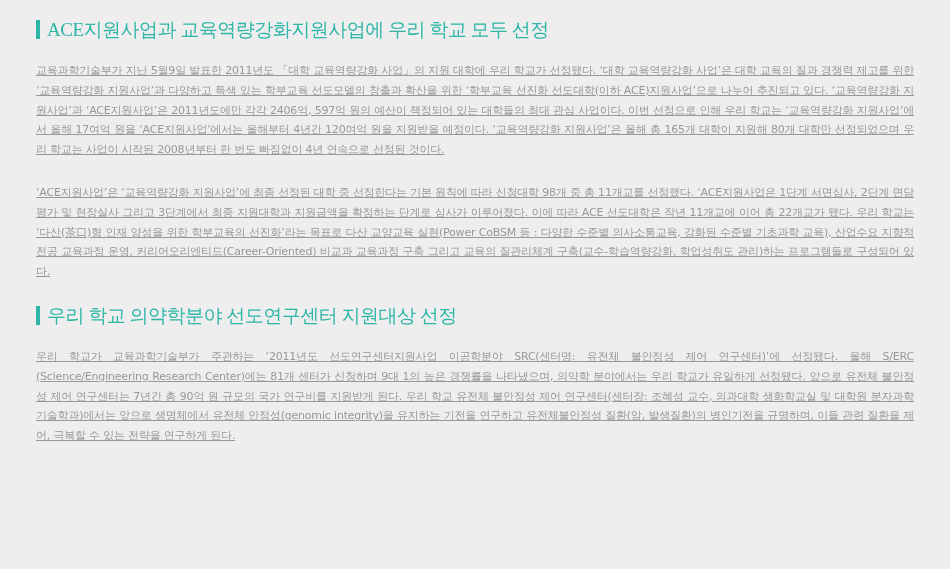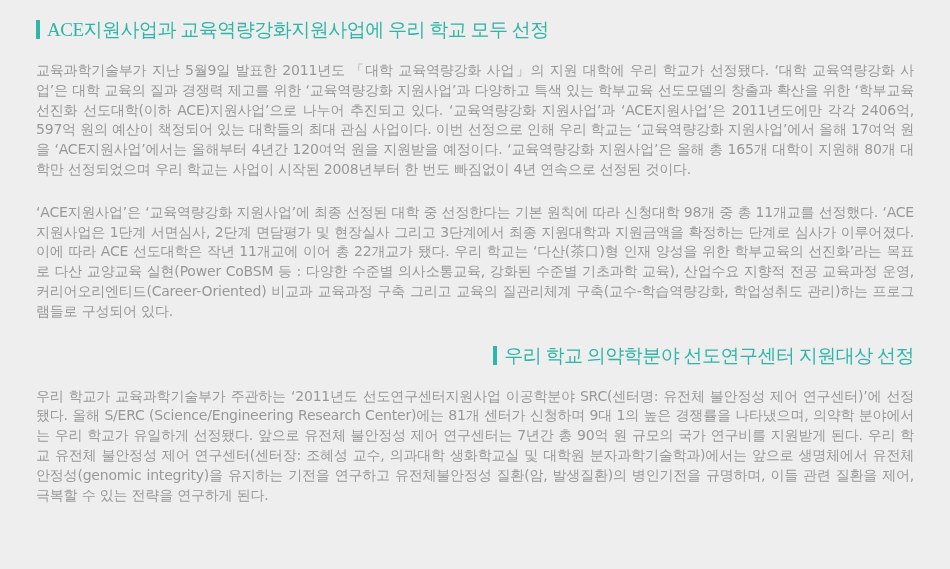--- a/index.html
+++ b/index.html
@@ -26,28 +26,28 @@
     font-size:19px;line-height:21px;font-weight:500;
     letter-spacing:-0.5px;
   }
   .heading .bar{
     flex:0 0 auto;
     width:4px;height:19px;
     background:var(--accent);
   }
   .article p{
     margin:0 0 23px 0;
-    font-size:14px;line-height:19.8px;
+    font-size:11px;line-height:19.8px;
     color:var(--txt);
     text-align:justify;
     letter-spacing:-0.2px;
+    text-decoration:underline;
   }
   .article-2 .heading{
     margin-top:5px;
-    justify-content:flex-end;
   }
 </style>
 </head>
 <body>
 
 <div class="page">
 
   <section class="article article-1">
     <h2 class="heading">
       <span class="bar"></span>

